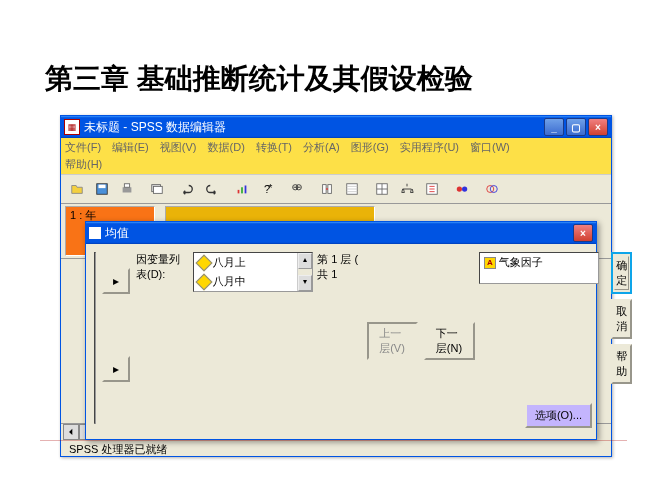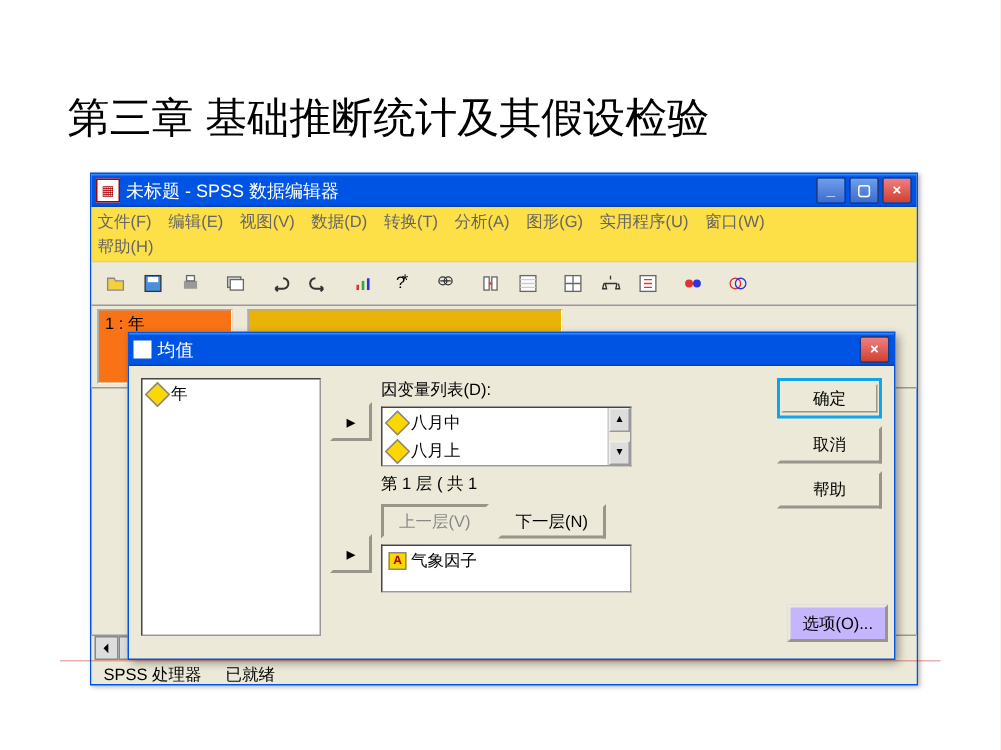--- a/index.html
+++ b/index.html
@@ -1,16 +1,16 @@
 <!DOCTYPE html>
 <html><head>
 <meta charset="utf-8">
 <style>
 body{margin:0;font-family:"Microsoft YaHei","SimSun",sans-serif;background:#fff;width:667px;height:500px;position:relative;overflow:hidden}
-.slide-title{position:absolute;left:45px;top:60px;font-size:28px;font-weight:normal;color:#000}
+.slide-title{position:absolute;left:45px;top:60px;font-size:28px;font-weight:bold;color:#000}
 .app-window{position:absolute;left:60px;top:115px;width:550px;height:340px;background:#ece9d8;border:1px solid #0054e3;box-shadow:1px 1px 3px rgba(0,0,0,.3)}
 .titlebar{height:22px;background:linear-gradient(to bottom,#3a95ff 0,#0054e3 8%,#0054e3 92%,#003db5 100%);display:flex;align-items:center;padding:0 3px;color:#fff;font-size:12px}
 .titlebar .app-icon{width:14px;height:14px;background:#fff;border:1px solid #a00;margin-right:4px;display:flex;align-items:center;justify-content:center;font-size:9px;color:#a00}
 .titlebar .title-text{flex:1}
 .winbtns{display:flex;gap:2px}
 .winbtn{width:18px;height:16px;background:linear-gradient(#6fa0e8,#3b6bd0);border:1px solid #1a3a8a;border-radius:2px;color:#fff;font-size:10px;display:flex;align-items:center;justify-content:center;font-weight:bold}
 .winbtn.close{background:linear-gradient(#f08080,#d04030)}
 .menubar{background:#fde047;padding:2px 4px;font-size:11px;color:#666;border-bottom:1px solid #ccc}
 .menubar span{margin-right:8px;cursor:default}
 .menubar .row2{margin-top:2px}
@@ -20,36 +20,36 @@
 .tbsep{width:4px}
 .cellbar{background:#ece9d8;padding:2px 4px;border-bottom:1px solid #999;display:flex;gap:10px;font-size:11px}
 .cellref{border:1px inset #fff;background:#f97316;padding:1px 4px;width:80px}
 .cellval{border:1px inset #fff;background:#eab308;padding:18px 4px;width:200px}
 .databg{background:#fff;flex:1}
 .statusbar{position:absolute;bottom:0;left:0;right:0;height:32px;background:#ece9d8;border-top:1px solid #999;font-size:11px}
 .tabs{display:flex;padding:0 2px;align-items:flex-end;height:16px}
 .tabs .nav{border:1px solid #888;background:#ddd;width:14px;height:14px;font-size:9px;display:flex;align-items:center;justify-content:center}
 .tab{border:1px solid #888;background:#fff;padding:0 6px;font-size:11px;height:14px;line-height:14px}
 .tab.inactive{background:#ddd}
-.sbtext{padding:2px 8px;display:flex;gap:16px}
+.sbtext{padding:2px 8px;display:flex;}
 .dialog{position:absolute;left:85px;top:221px;width:510px;height:217px;background:#ece9d8;border:1px solid #0054e3;box-shadow:2px 2px 6px rgba(0,0,0,.4)}
 .dlgbody{padding:8px;font-size:11px;display:flex;gap:6px;position:relative;height:176px}
 .listbox{background:#fff;border:1px inset #999;width:118px;height:170px;overflow:hidden}
 .listitem{padding:2px 4px;display:flex;align-items:center;gap:3px}
 .diamond{width:10px;height:10px;transform:rotate(45deg);background:#FFD700;border:1px solid #888;flex-shrink:0}
 .ticon{width:10px;height:10px;background:#FFD700;border:1px solid #888;font-size:8px;text-align:center;line-height:10px;color:#a00;font-weight:bold;flex-shrink:0}
 .midcol{display:flex;flex-direction:column;gap:4px;align-items:flex-start;padding-top:16px}
 .arrowbtn{width:24px;height:22px;border:2px outset #ece9d8;background:#ece9d8;display:flex;align-items:center;justify-content:center;font-size:12px}
-.rightarea{flex:1;display:flex;flex-direction:column;gap:4px}
+.rightarea{flex:1;display:flex;flex-direction:row;gap:4px}
 .lbl{font-size:11px}
 .smallbox{background:#fff;border:1px inset #999;height:38px;width:165px;overflow:hidden;position:relative}
 .smallbox2{background:#fff;border:1px inset #999;height:30px;width:165px;overflow:hidden}
 .scrollv{position:absolute;right:0;top:0;bottom:0;width:14px;background:#ece9d8;border-left:1px solid #ccc;display:flex;flex-direction:column}
 .scrollarrow{height:14px;background:#ddd;border:1px outset #eee;font-size:8px;text-align:center;line-height:12px}
-.midrow{display:flex;gap:6px;margin-top:2px}
+.midrow{display:flex;gap:6px;align-items:center;margin-top:2px}
 .layerlbl{font-size:11px}
 .layerbtn{border:2px outset #ece9d8;background:#ece9d8;padding:2px 10px;font-size:11px}
 .layerbtn.disabled{color:#888;border:2px inset #ece9d8}
 .btncol{display:flex;flex-direction:column;gap:5px;width:70px;margin-left:6px}
 .dlgbtn{border:2px outset #ece9d8;background:#ece9d8;padding:3px 2px;font-size:11px;text-align:center}
 .dlgbtn.default{border:2px solid #0ea5e9;padding:2px 1px}
 .dlgbtn.default .inner{border:1px outset #ece9d8;padding:1px}
 .optbtn{position:absolute;right:4px;bottom:8px;border:2px outset #ece9d8;background:#c4b5fd;padding:3px 8px;font-size:11px}
 .divline{position:absolute;left:40px;right:40px;top:440px;border-top:1px solid #a00;opacity:.3}
 </style>
@@ -223,25 +223,25 @@
     <div class="midcol">
       <div class="arrowbtn">▸</div>
       <div style="height:54px"></div>
       <div class="arrowbtn">▸</div>
     </div>
     <div class="rightarea">
       <div class="lbl">因变量列表(D):</div>
       <div class="smallbox">
         <div class="listitem">
             <div class="diamond"></div>
-            <span>八月中</span>
+            <span>八月上</span>
           </div>
         <div class="listitem">
             <div class="diamond"></div>
-            <span>八月上</span>
+            <span>八月中</span>
           </div>
         <div class="scrollv">
           <div class="scrollarrow">▴</div>
           <div style="flex:1"></div>
           <div class="scrollarrow">▾</div>
         </div>
       </div>
       <div class="layerlbl">第 1 层 ( 共 1</div>
       <div class="midrow">
         <div class="layerbtn disabled">上一层(V)</div>

